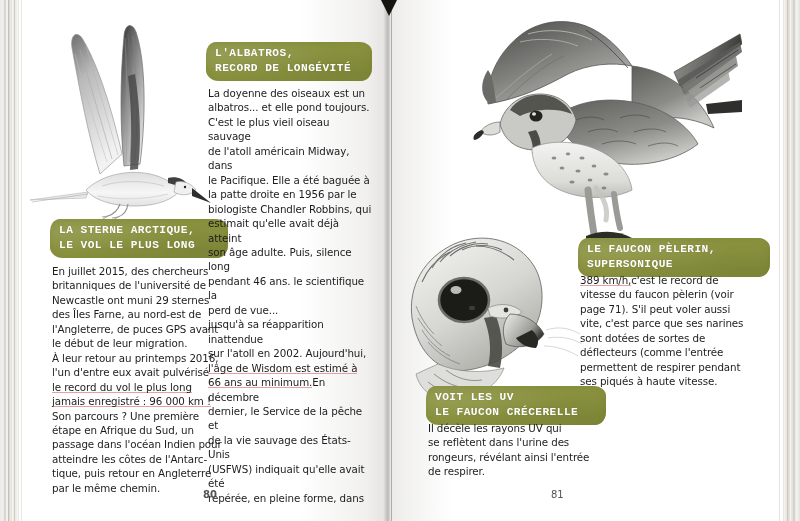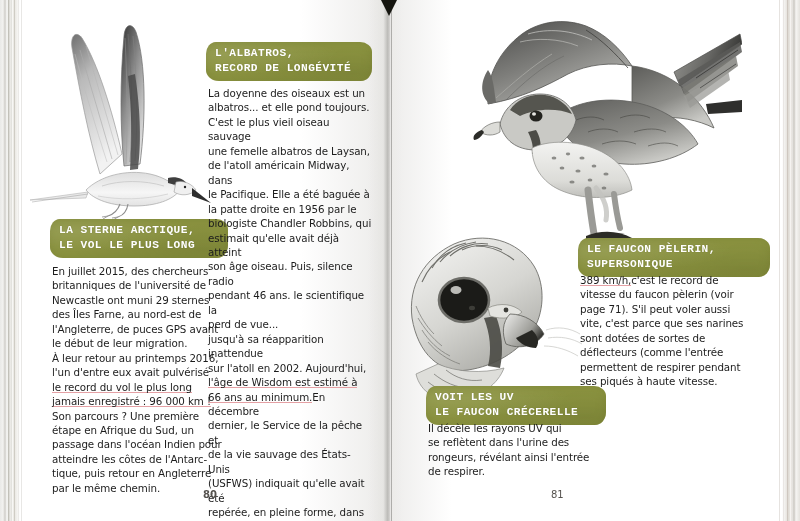--- a/index.html
+++ b/index.html
@@ -256,27 +256,26 @@
 
   <div class="banner" style="left:206px; top:42px; width:146px;">
     <span>L'ALBATROS,</span>
     <span>RECORD DE LONGÉVITÉ</span>
   </div>
 
   <div class="copy" style="left:208px; top:86px; width:164px;">
     <p>La doyenne des oiseaux est un</p>
     <p>albatros... et elle pond toujours.</p>
     <p>C'est le plus vieil oiseau sauvage</p>
-    <p>une femelle albatros de Laysan,</p>
     <p>de l'atoll américain Midway, dans</p>
     <p>le Pacifique. Elle a été baguée à</p>
     <p>la patte droite en 1956 par le</p>
     <p>biologiste Chandler Robbins, qui</p>
     <p>estimait qu'elle avait déjà atteint</p>
-    <p>son âge oiseau. Puis, silence radio</p>
+    <p>son âge adulte. Puis, silence long</p>
     <p>pendant 46 ans. le scientifique la</p>
     <p>perd de vue...</p>
     <p>jusqu'à sa réapparition inattendue</p>
     <p>sur l'atoll en 2002. Aujourd'hui,</p>
     <p><span class="hl">l'âge de Wisdom est estimé à</span></p>
     <p><span class="hl">66 ans au minimum.</span><span>En décembre</span></p>
     <p>dernier, le Service de la pêche et</p>
     <p>de la vie sauvage des États-Unis</p>
     <p>(USFWS) indiquait qu'elle avait été</p>
     <p>repérée, en pleine forme, dans</p>

